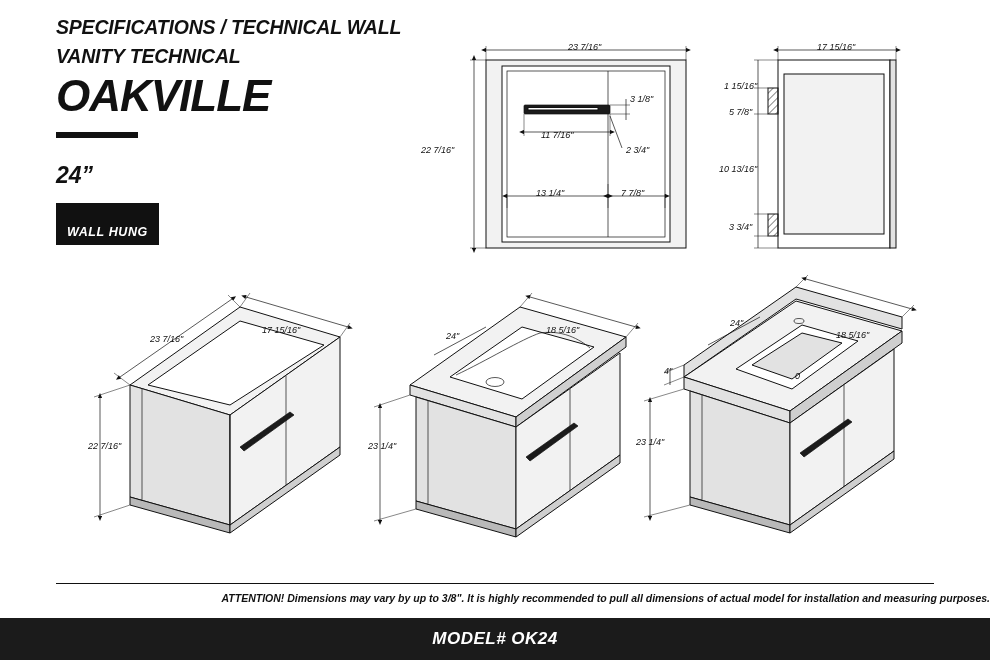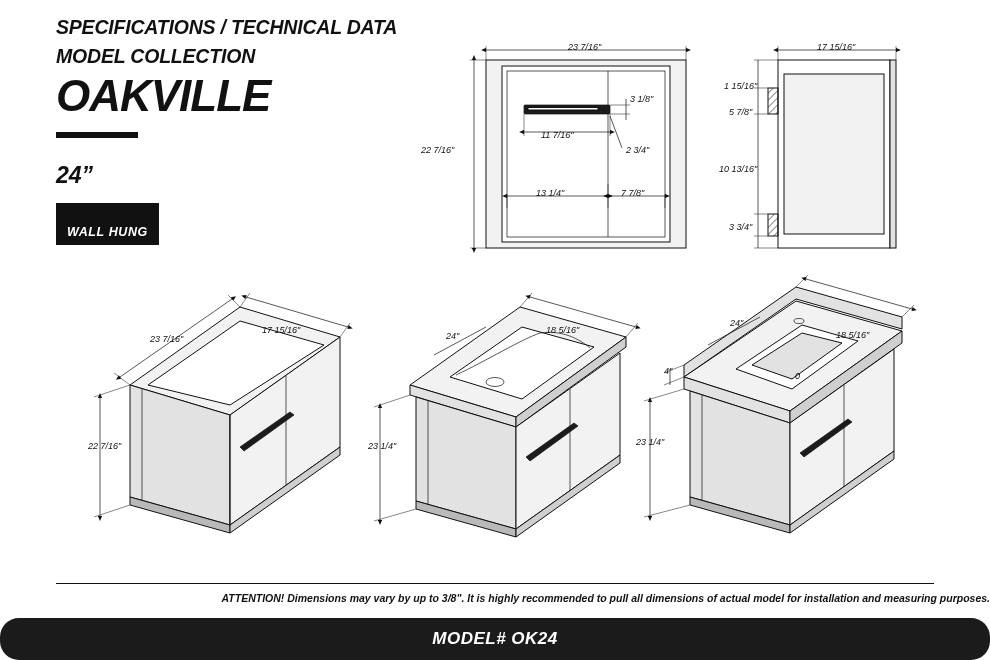--- a/index.html
+++ b/index.html
@@ -130,31 +130,30 @@
     height: 42px;
     background: #1b1b1b;
     color: #ffffff;
     display: flex;
     align-items: center;
     justify-content: center;
     font-size: 17px;
     font-weight: bold;
     font-style: italic;
     letter-spacing: 0.5px;
-    border-radius: 19px;
   }
 </style>
 </head>
 <body>
 
 <div class="sheet">
 
   <div class="title-block">
-    <div class="spec-line">SPECIFICATIONS / TECHNICAL DATA</div>
-    <div class="collection-line">MODEL COLLECTION</div>
+    <div class="spec-line">SPECIFICATIONS / TECHNICAL WALL</div>
+    <div class="collection-line">VANITY TECHNICAL</div>
     <div class="model-name">OAKVILLE</div>
     <div class="rule"></div>
     <div class="size-line">24”</div>
     <div><span class="badge">WALL HUNG</span></div>
   </div>
 
   <svg width="0" height="0" style="position:absolute;left:0;top:0;">
     <defs>
       <pattern id="hatchPattern" width="5" height="5" patternUnits="userSpaceOnUse" patternTransform="rotate(45)">
         <line x1="0" y1="0" x2="0" y2="5" stroke="#111" stroke-width="1"></line>

